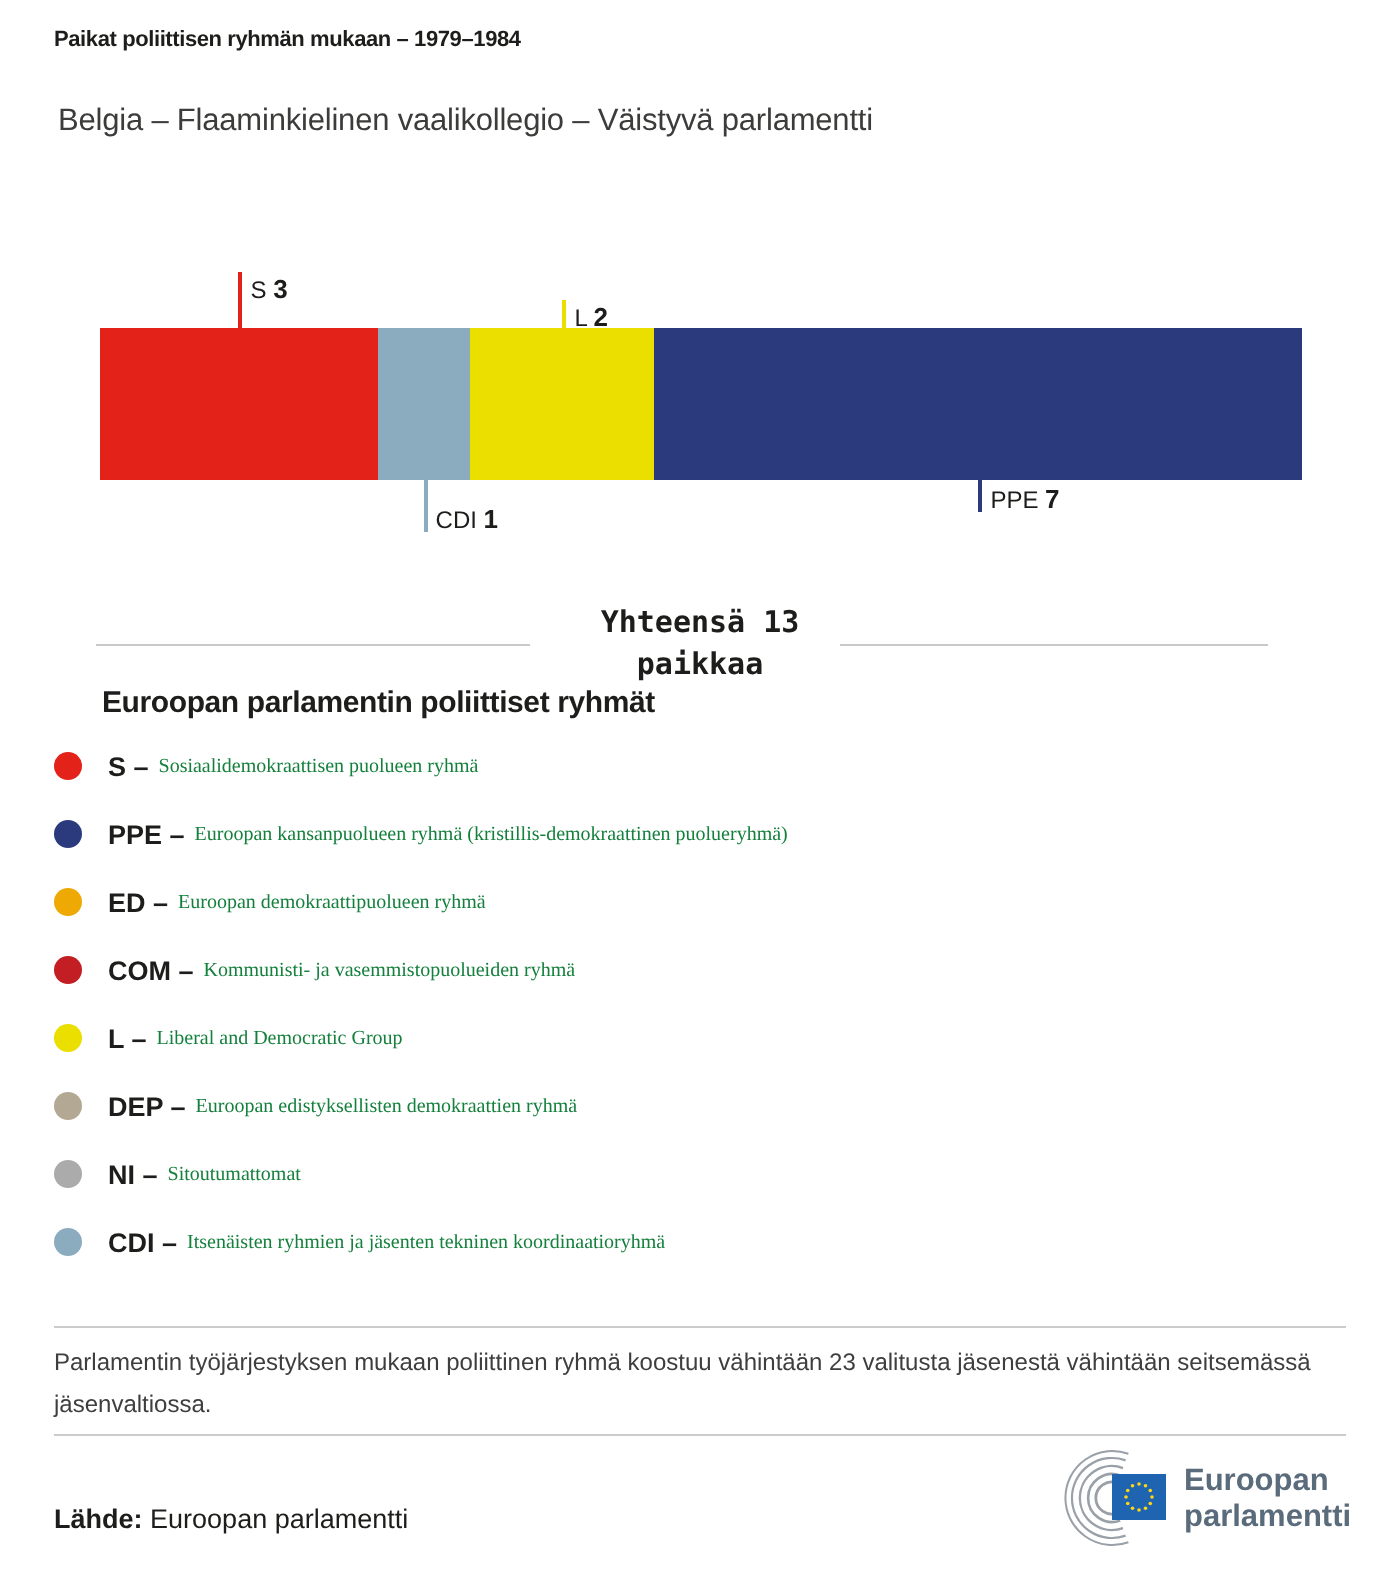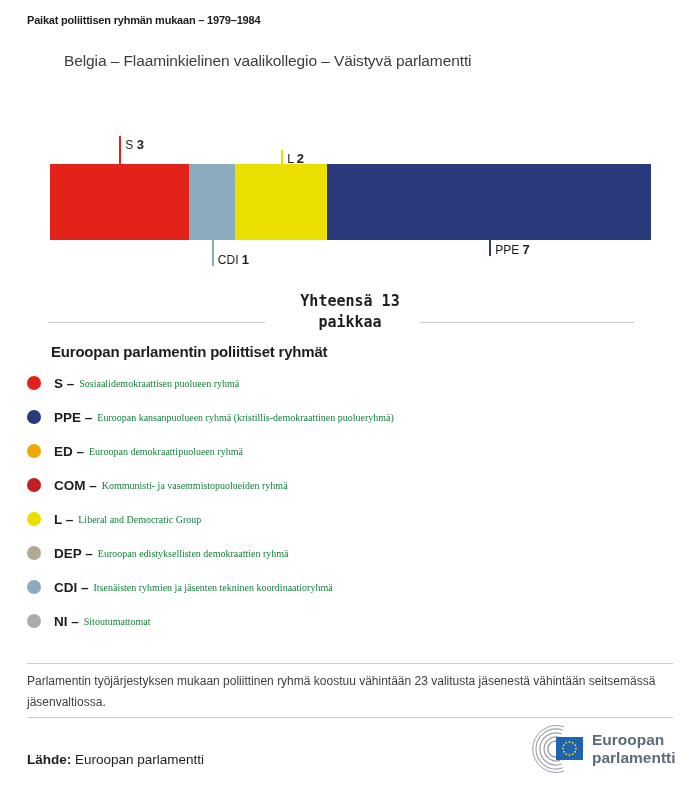--- a/index.html
+++ b/index.html
@@ -2,33 +2,33 @@
 <html><head>
 <meta charset="utf-8">
 <style>
   html,body{margin:0;padding:0;background:#fff;}
   #page{position:relative;width:700px;height:786px;background:#ffffff;overflow:hidden;
         font-family:"Liberation Sans", sans-serif;color:#1d1d1b;}
 
   .page-title{position:absolute;left:27px;top:14px;font-size:11px;font-weight:bold;
               letter-spacing:-0.2px;color:#1d1d1b;}
   .page-subtitle{position:absolute;left:29px;top:52px;font-size:15.5px;color:#3c3c3b;
-                 letter-spacing:-0.1px;margin-left:35px;}
+                 letter-spacing:-0.1px;}
 
   
   .chart{position:absolute;left:0;top:130px;width:700px;height:170px;}
   .bar{position:absolute;left:50px;top:34px;width:601px;height:76px;display:flex;}
   .bar .seg{height:100%;}
   .callout{position:absolute;}
   .callout .tick{position:absolute;left:0;top:0;width:2px;}
   .callout .lbl{position:absolute;left:6px;white-space:nowrap;font-size:12px;color:#1d1d1b;text-align:right;}
   .callout .lbl b{font-size:13px;font-weight:bold;}
 
   
-  .total-text{position:absolute;left:0;top:291px;width:700px;text-align:center;
+  .total-text{position:absolute;left:0;top:301px;width:700px;text-align:center;
               font-family:"DejaVu Sans Mono", monospace;font-weight:bold;font-size:15px;
               line-height:21px;color:#1d1d1b;}
   .total-line{position:absolute;top:322px;height:0;border-top:1.5px solid #c9c9c9;}
   .total-line.left{left:48px;width:217px;}
   .total-line.right{left:420px;width:214px;}
 
   
   .legend-heading{position:absolute;left:27px;top:343px;font-size:15px;font-weight:bold;
                   letter-spacing:-0.2px;color:#1d1d1b;margin-left:24px;}
   .legend{position:absolute;left:27px;top:366px;width:646px;}
@@ -116,28 +116,28 @@
       <span class="legend-dot" style="background: rgb(235, 223, 0);"></span>
       <span class="legend-code">L –</span>
       <span class="legend-label">Liberal and Democratic Group</span>
     </div>
     <div class="legend-row">
       <span class="legend-dot" style="background: rgb(179, 168, 147);"></span>
       <span class="legend-code">DEP –</span>
       <span class="legend-label">Euroopan edistyksellisten demokraattien ryhmä</span>
     </div>
     <div class="legend-row">
+      <span class="legend-dot" style="background: rgb(171, 171, 171);"></span>
+      <span class="legend-code">NI –</span>
+      <span class="legend-label">Sitoutumattomat</span>
+    </div>
+    <div class="legend-row">
       <span class="legend-dot" style="background: rgb(139, 172, 191);"></span>
       <span class="legend-code">CDI –</span>
       <span class="legend-label">Itsenäisten ryhmien ja jäsenten tekninen koordinaatioryhmä</span>
-    </div>
-    <div class="legend-row">
-      <span class="legend-dot" style="background: rgb(171, 171, 171);"></span>
-      <span class="legend-code">NI –</span>
-      <span class="legend-label">Sitoutumattomat</span>
     </div>
   </div>
 
   <div class="divider d1"></div>
   <div class="footnote">Parlamentin työjärjestyksen mukaan poliittinen ryhmä koostuu vähintään 23 valitusta jäsenestä vähintään seitsemässä jäsenvaltiossa.</div>
   <div class="divider d2"></div>
 
   <div class="source">
     <b>Lähde:</b>
     <span>Euroopan parlamentti</span>

